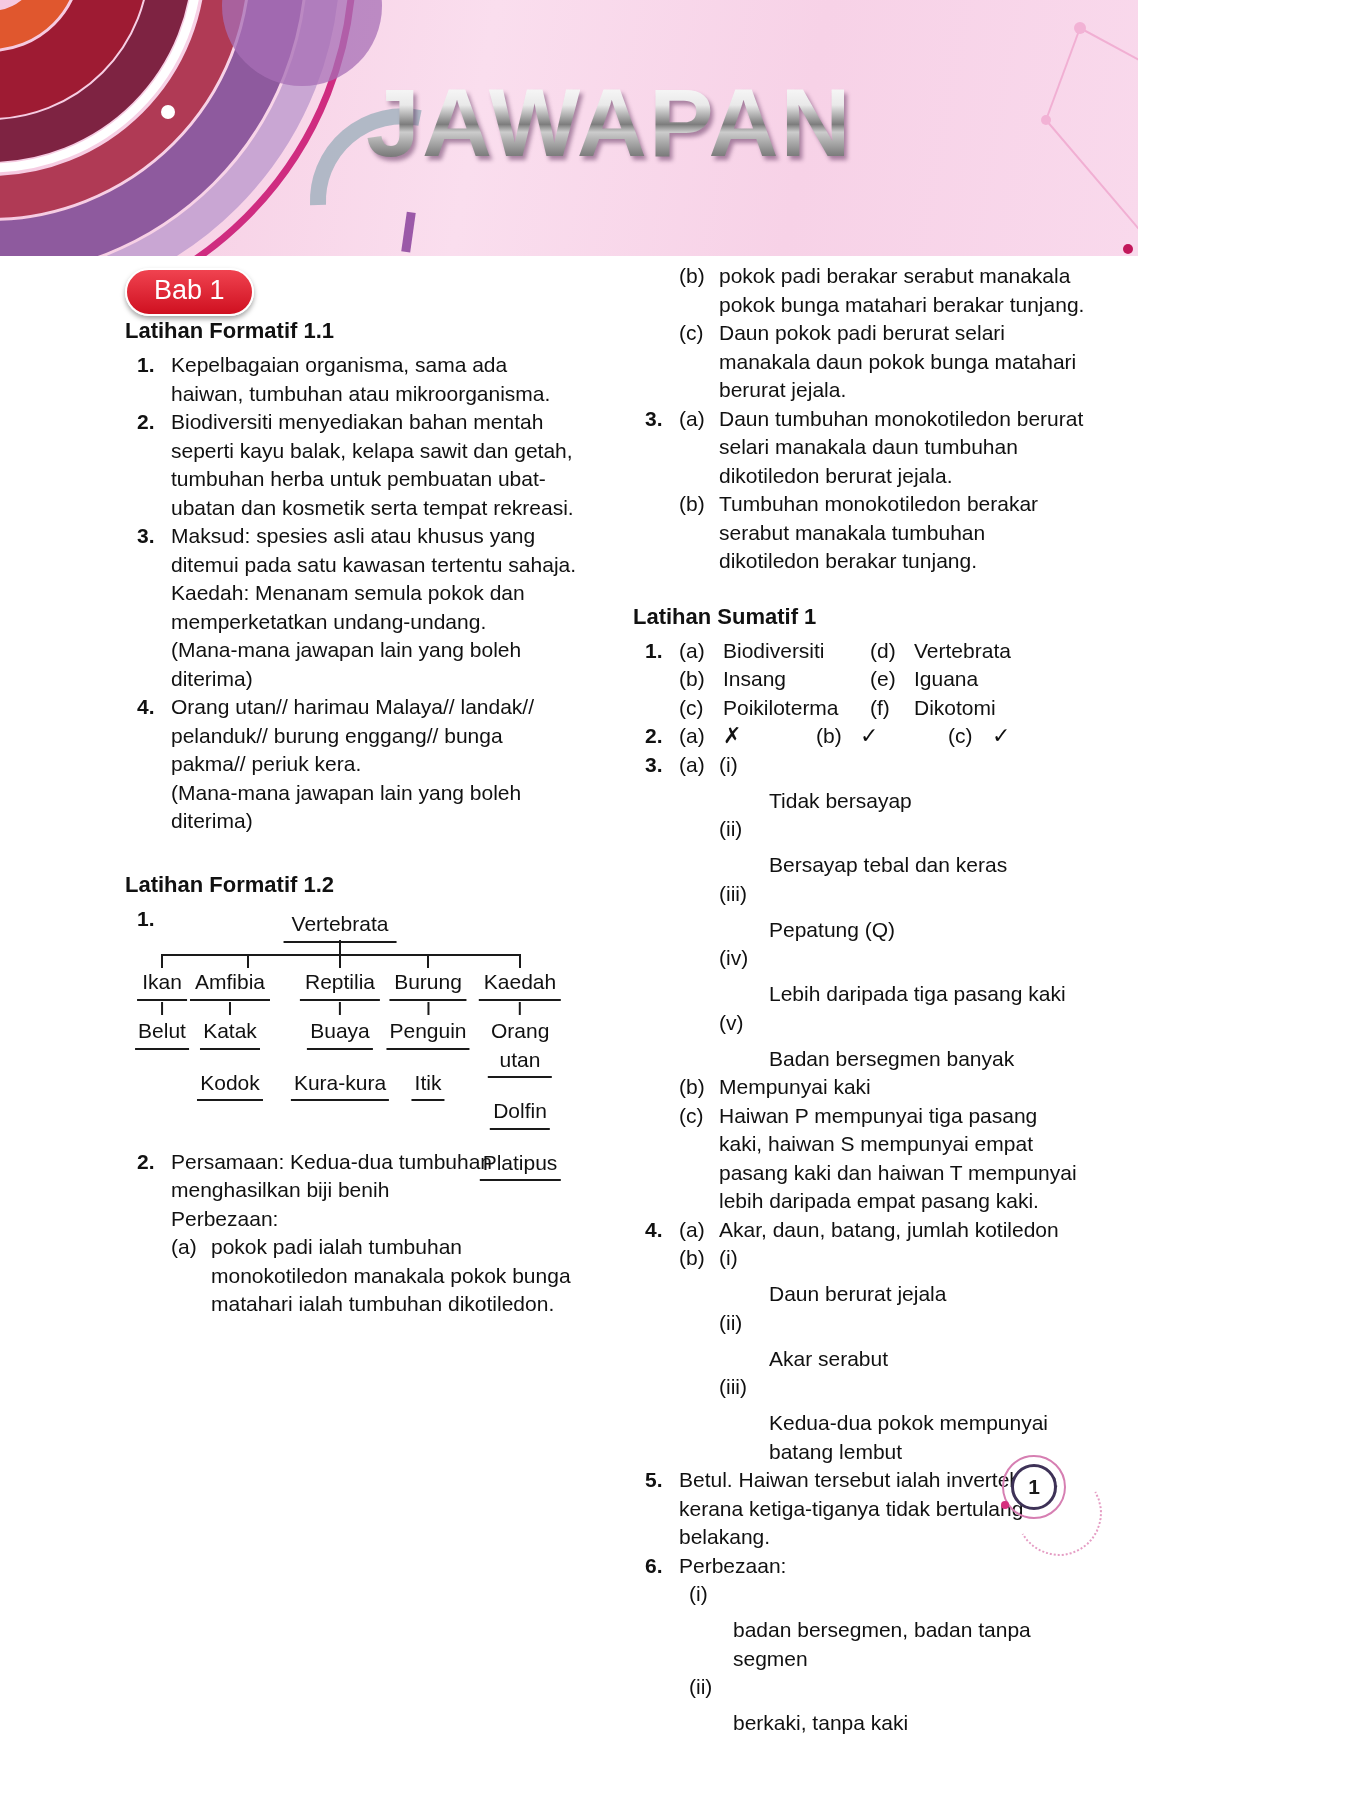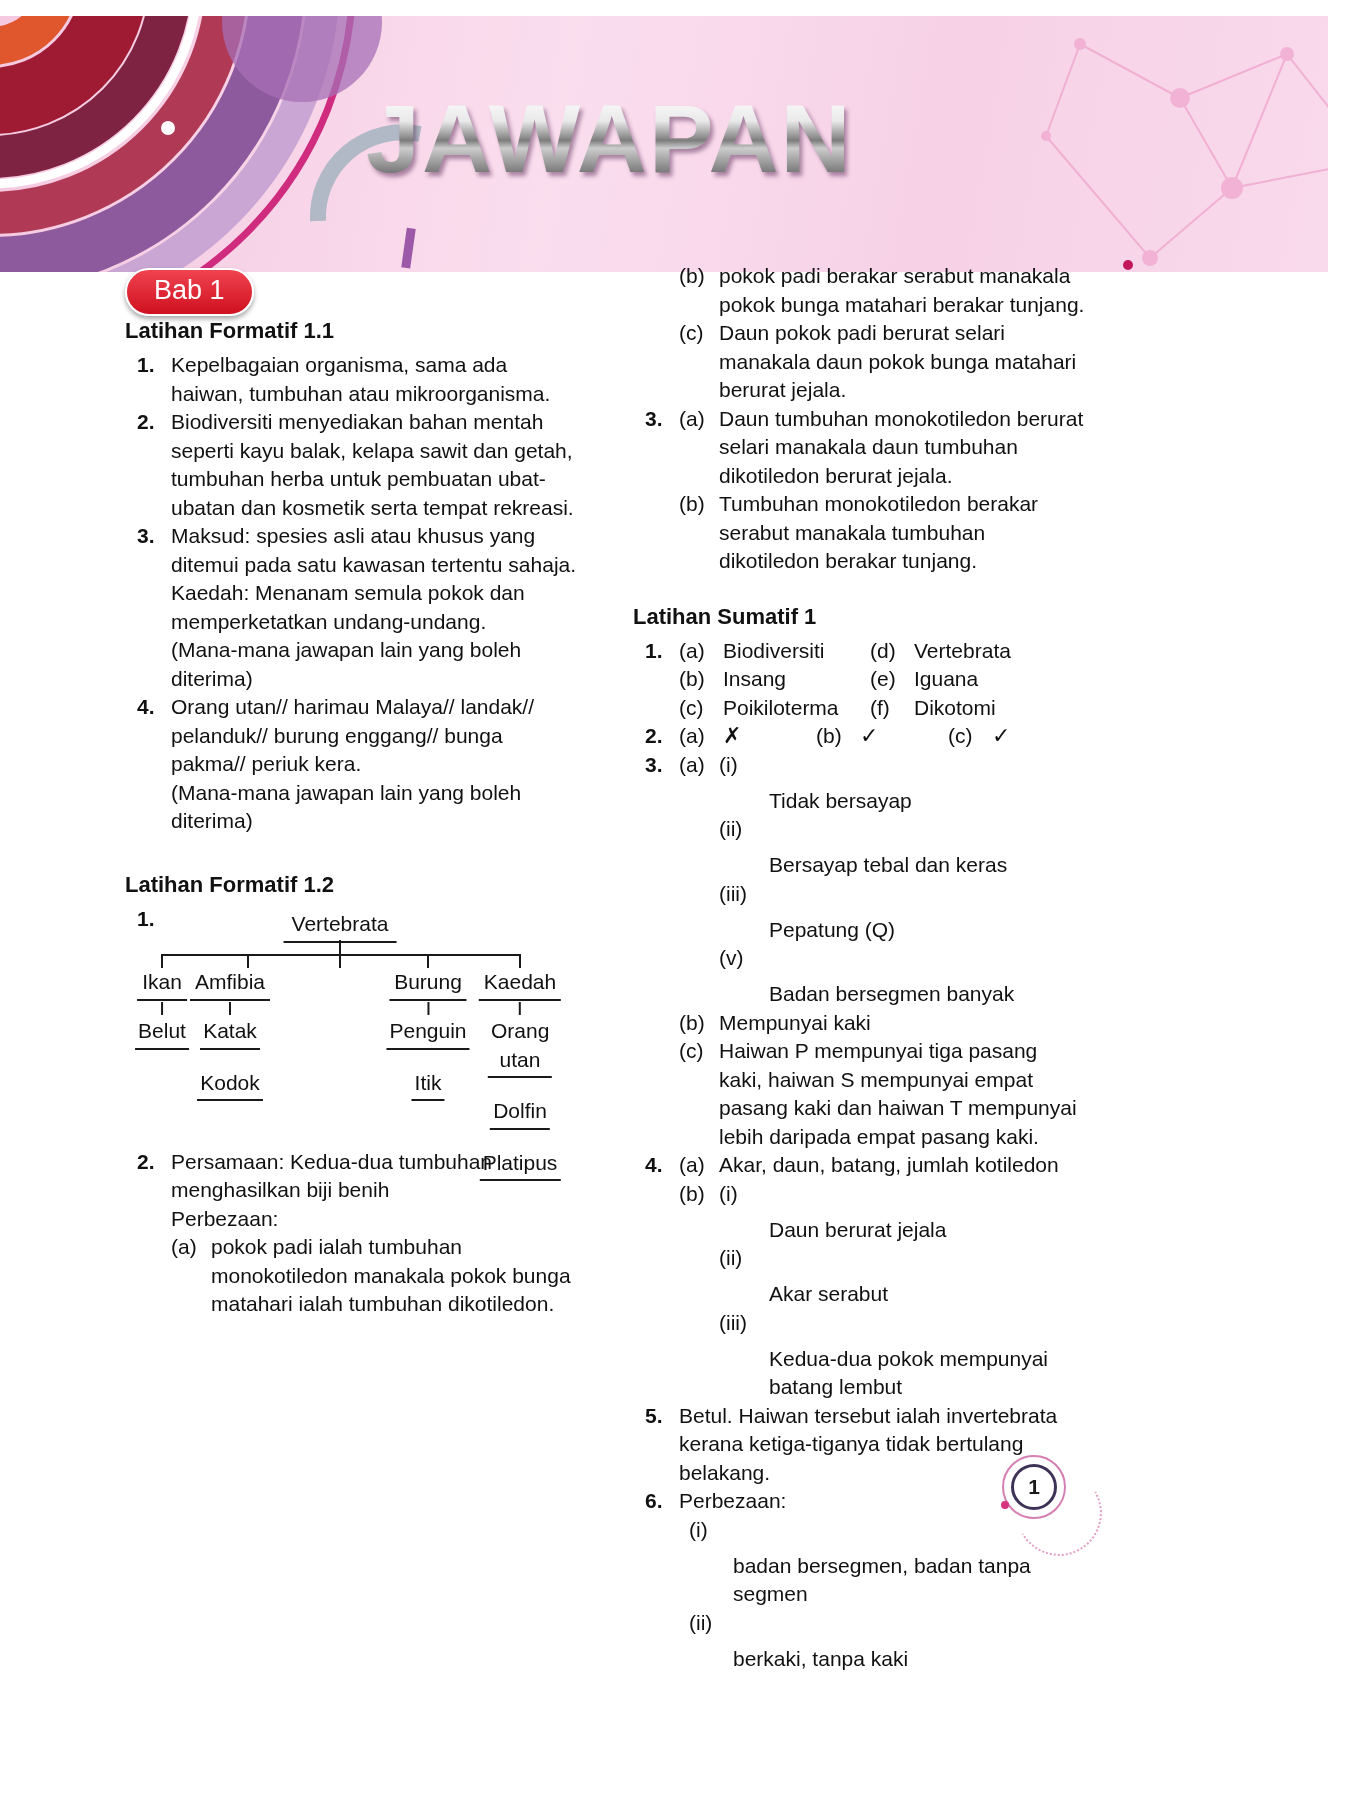--- a/index.html
+++ b/index.html
@@ -5,21 +5,21 @@
   * { box-sizing: border-box; }
   html,body { margin:0; padding:0; background:#e9e9e9; }
   .page {
     position:relative; width:1349px; height:1800px; margin:0 auto;
     background:#ffffff; overflow:hidden;
     font-family:"Liberation Sans", sans-serif; color:#111;
   }
 
   
   .banner {
-    position:absolute; top:16px; left:0; width:1328px; height:256px;
+    position:absolute; top:0; left:0; width:1138px; height:256px;
     background:linear-gradient(100deg,#f5c9e0 0%,#fadeee 42%,#f7d2e7 70%,#f9d9ec 100%);
     overflow:hidden;
     text-align:right;
   }
   .banner svg { position:absolute; top:0; left:0; }
   .banner-title {
     position:absolute; top:74px; left:366px;
     font-size:97px; font-weight:800; letter-spacing:2px; line-height:1;
     background:linear-gradient(180deg,#ffffff 4%,#e9e9e9 32%,#7d7d7d 52%,#cccccc 60%,#555555 96%);
     -webkit-background-clip:text; background-clip:text; color:transparent;
@@ -214,20 +214,26 @@
             <span class="t-child">Belut</span>
           </div>
 
           <div class="t-col" style="left:97px">
             <span class="t-label">Amfibia</span>
             <div class="t-vtick"></div>
             <span class="t-child">Katak</span>
             <span class="t-child">Kodok</span>
           </div>
 
+          <div class="t-col" style="left:207px">
+            <span class="t-label">Reptilia</span>
+            <div class="t-vtick"></div>
+            <span class="t-child">Buaya</span>
+            <span class="t-child">Kura-kura</span>
+          </div>
 
           <div class="t-col" style="left:295px">
             <span class="t-label">Burung</span>
             <div class="t-vtick"></div>
             <span class="t-child">Penguin</span>
             <span class="t-child">Itik</span>
           </div>
 
           <div class="t-col" style="left:387px">
             <span class="t-label">Kaedah</span>
@@ -343,20 +349,24 @@
             </div>
             <div class="rom">
               <span class="rlab">(ii)</span>
               <div class="rbody">Bersayap tebal dan keras</div>
             </div>
             <div class="rom">
               <span class="rlab">(iii)</span>
               <div class="rbody">Pepatung (Q)</div>
             </div>
             <div class="rom">
+              <span class="rlab">(iv)</span>
+              <div class="rbody">Lebih daripada tiga pasang kaki</div>
+            </div>
+            <div class="rom">
               <span class="rlab">(v)</span>
               <div class="rbody">Badan bersegmen banyak</div>
             </div>
           </div>
         </div>
         <div class="sub">
           <span class="slab">(b)</span>
           <div class="sbody">Mempunyai kaki</div>
         </div>
         <div class="sub">

